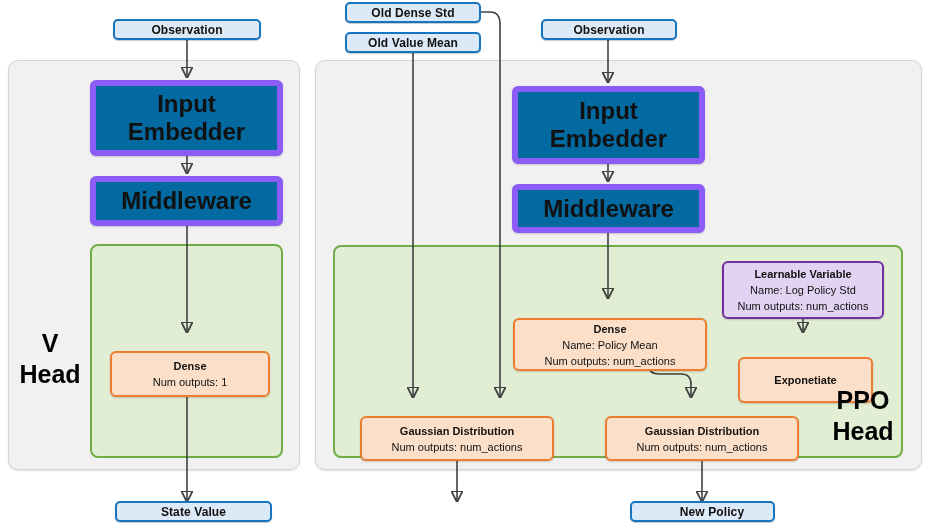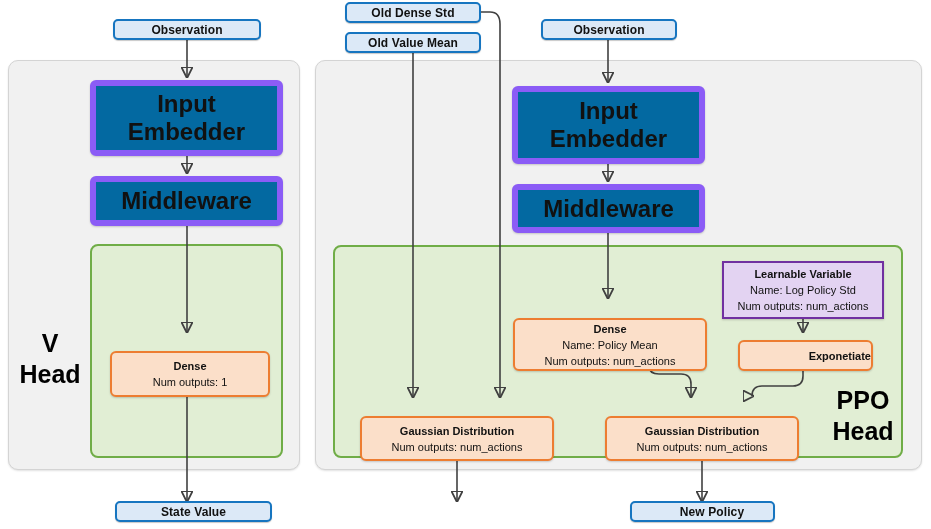--- a/index.html
+++ b/index.html
@@ -60,21 +60,21 @@
     margin-top: 16px;
   }
   .op-node .title {
     font-weight: bold;
   }
 
   
   .var-node {
     background: #e3d3f2;
     border: 2px solid #7030a0;
-    border-radius: 0;
+    border-radius: 6px;
     font-size: 11px;
     line-height: 16px;
     box-shadow: 0 1px 2px rgba(0,0,0,0.18);
   }
   .var-node .title {
     font-weight: bold;
   }
 
   
   .panel {
@@ -214,21 +214,21 @@
     <span>Name: Policy Mean</span>
     <span>Num outputs: num_actions</span>
   </div>
 
   <div class="node var-node" style="left:722px; top:261px; width:162px; height:58px;">
     <span class="title">Learnable Variable</span>
     <span>Name: Log Policy Std</span>
     <span>Num outputs: num_actions</span>
   </div>
 
-  <div class="node op-node" style="left:738px; top:324px; width:135px; height:31px;align-items:flex-end;">
+  <div class="node op-node" style="left:738px; top:341px; width:135px; height:46px;">
     <span class="title">Exponetiate</span>
   </div>
 
   <div class="node op-node" style="left:360px; top:400px; width:194px; height:45px;">
     <span class="title">Gaussian Distribution</span>
     <span>Num outputs: num_actions</span>
   </div>
 
   <div class="node op-node" style="left:605px; top:400px; width:194px; height:45px;">
     <span class="title">Gaussian Distribution</span>

